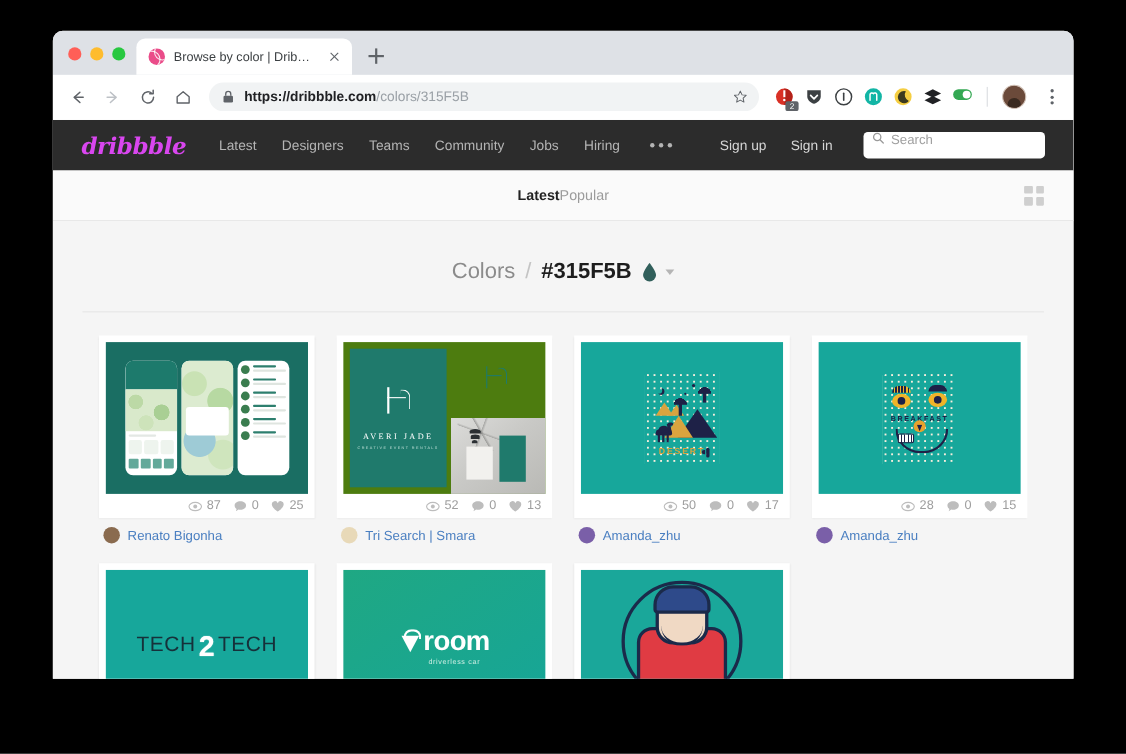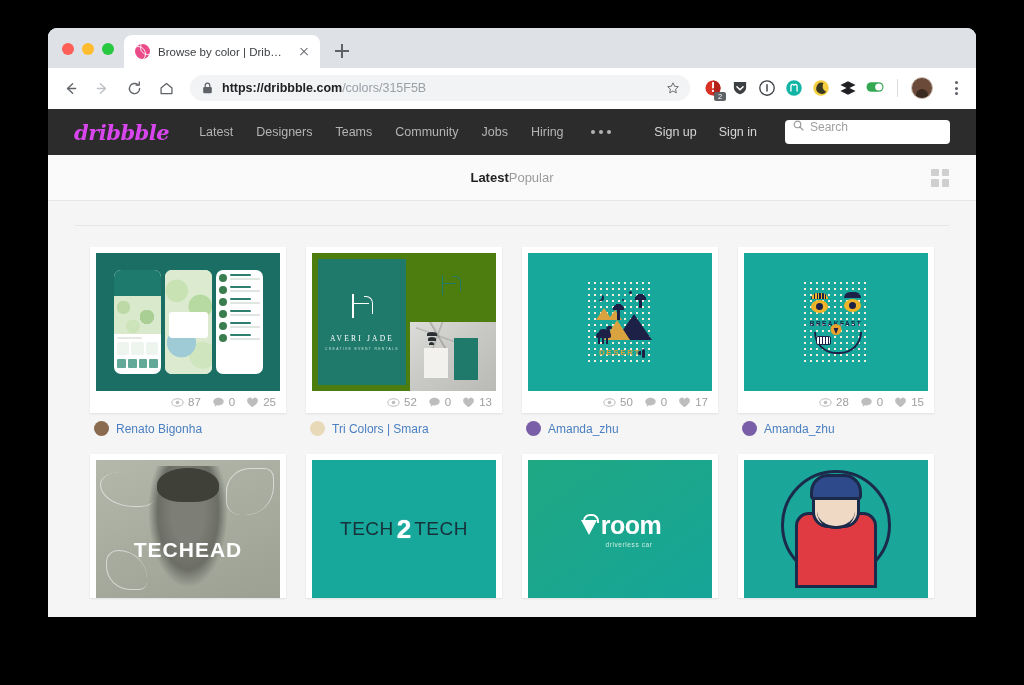--- a/index.html
+++ b/index.html
@@ -775,20 +775,31 @@
         <span class="subnav-tab inactive">Popular</span>
       </div>
       <div id="grid-toggle">
           <i></i>
           <i></i>
           <i></i>
           <i></i>
         </div>
     </div>
 
+    <div id="page-heading">
+      <span id="heading-colors">Colors</span>
+      <span id="heading-slash">/</span>
+      <span id="heading-hex">#315F5B</span>
+      <span id="swatch-drop">
+        <svg width="15" height="19" viewBox="0 0 15 19">
+            <path d="M7.5 1 C7.5 1 1.6 8.2 1.6 12 a5.9 5.9 0 0 0 11.8 0 C13.4 8.2 7.5 1 7.5 1 Z" fill="#315F5B"></path>
+          </svg>
+      </span>
+      <span id="heading-caret"></span>
+    </div>
 
     <div id="heading-divider"></div>
 
     <div id="shots-grid">
 
       <div class="shot-cell">
         <div class="shot-card">
           <div class="shot-thumb">
             <div class="art art-app">
               <div class="phone" style="left:18px;">
@@ -932,21 +943,21 @@
             <span class="stat-group">
               <svg width="13" height="13" viewBox="0 0 16 16">
                   <path d="M8 13.6S1.4 9.6 1.4 5.8A3.4 3.4 0 0 1 8 4.3a3.4 3.4 0 0 1 6.6 1.5c0 3.8-6.6 7.8-6.6 7.8Z" fill="#bdbdbd"></path>
                 </svg>
               <span class="stat-value">13</span>
             </span>
           </div>
         </div>
         <div class="shot-author">
           <span class="author-avatar" style="background:#e8d9b8"></span>
-          <span class="author-name">Tri Colors | Smara</span>
+          <span class="author-name">Tri Search | Smara</span>
         </div>
       </div>
 
       <div class="shot-cell">
         <div class="shot-card">
           <div class="shot-thumb">
             <div class="art art-stamp-bg">
               <div class="stamp">
                 <div class="stamp-edge"></div>
                 <div class="stamp-inner">
@@ -1042,36 +1053,20 @@
               <span class="stat-value">15</span>
             </span>
           </div>
         </div>
         <div class="shot-author">
           <span class="author-avatar" style="background:#7a5fa8"></span>
           <span class="author-name">Amanda_zhu</span>
         </div>
       </div>
 
-      <div class="shot-cell">
-        <div class="shot-card">
-          <div class="shot-thumb">
-            <div class="art art-techead">
-              <div class="th-squiggle" style="left:4px;top:12px;width:54px;height:34px;border-radius:40% 60% 30% 70%;border-top:none;border-right:none;"></div>
-              <div class="th-squiggle" style="right:6px;top:8px;width:46px;height:46px;border-radius:50% 20% 60% 30%;border-bottom:none;"></div>
-              <div class="th-squiggle" style="left:10px;bottom:8px;width:40px;height:38px;border-radius:30% 70% 20% 60%;border-right:none;"></div>
-              <div class="th-face"></div>
-              <div class="th-hair"></div>
-              <div class="th-title">TECHEAD</div>
-
-            </div>
-          </div>
-
-        </div>
-      </div>
 
       <div class="shot-cell">
         <div class="shot-card">
           <div class="shot-thumb">
             <div class="art art-t2t">
               <span class="t2t-word">TECH</span>
               <span class="t2t-two">2</span>
               <span class="t2t-word">TECH</span>
             </div>
           </div>

